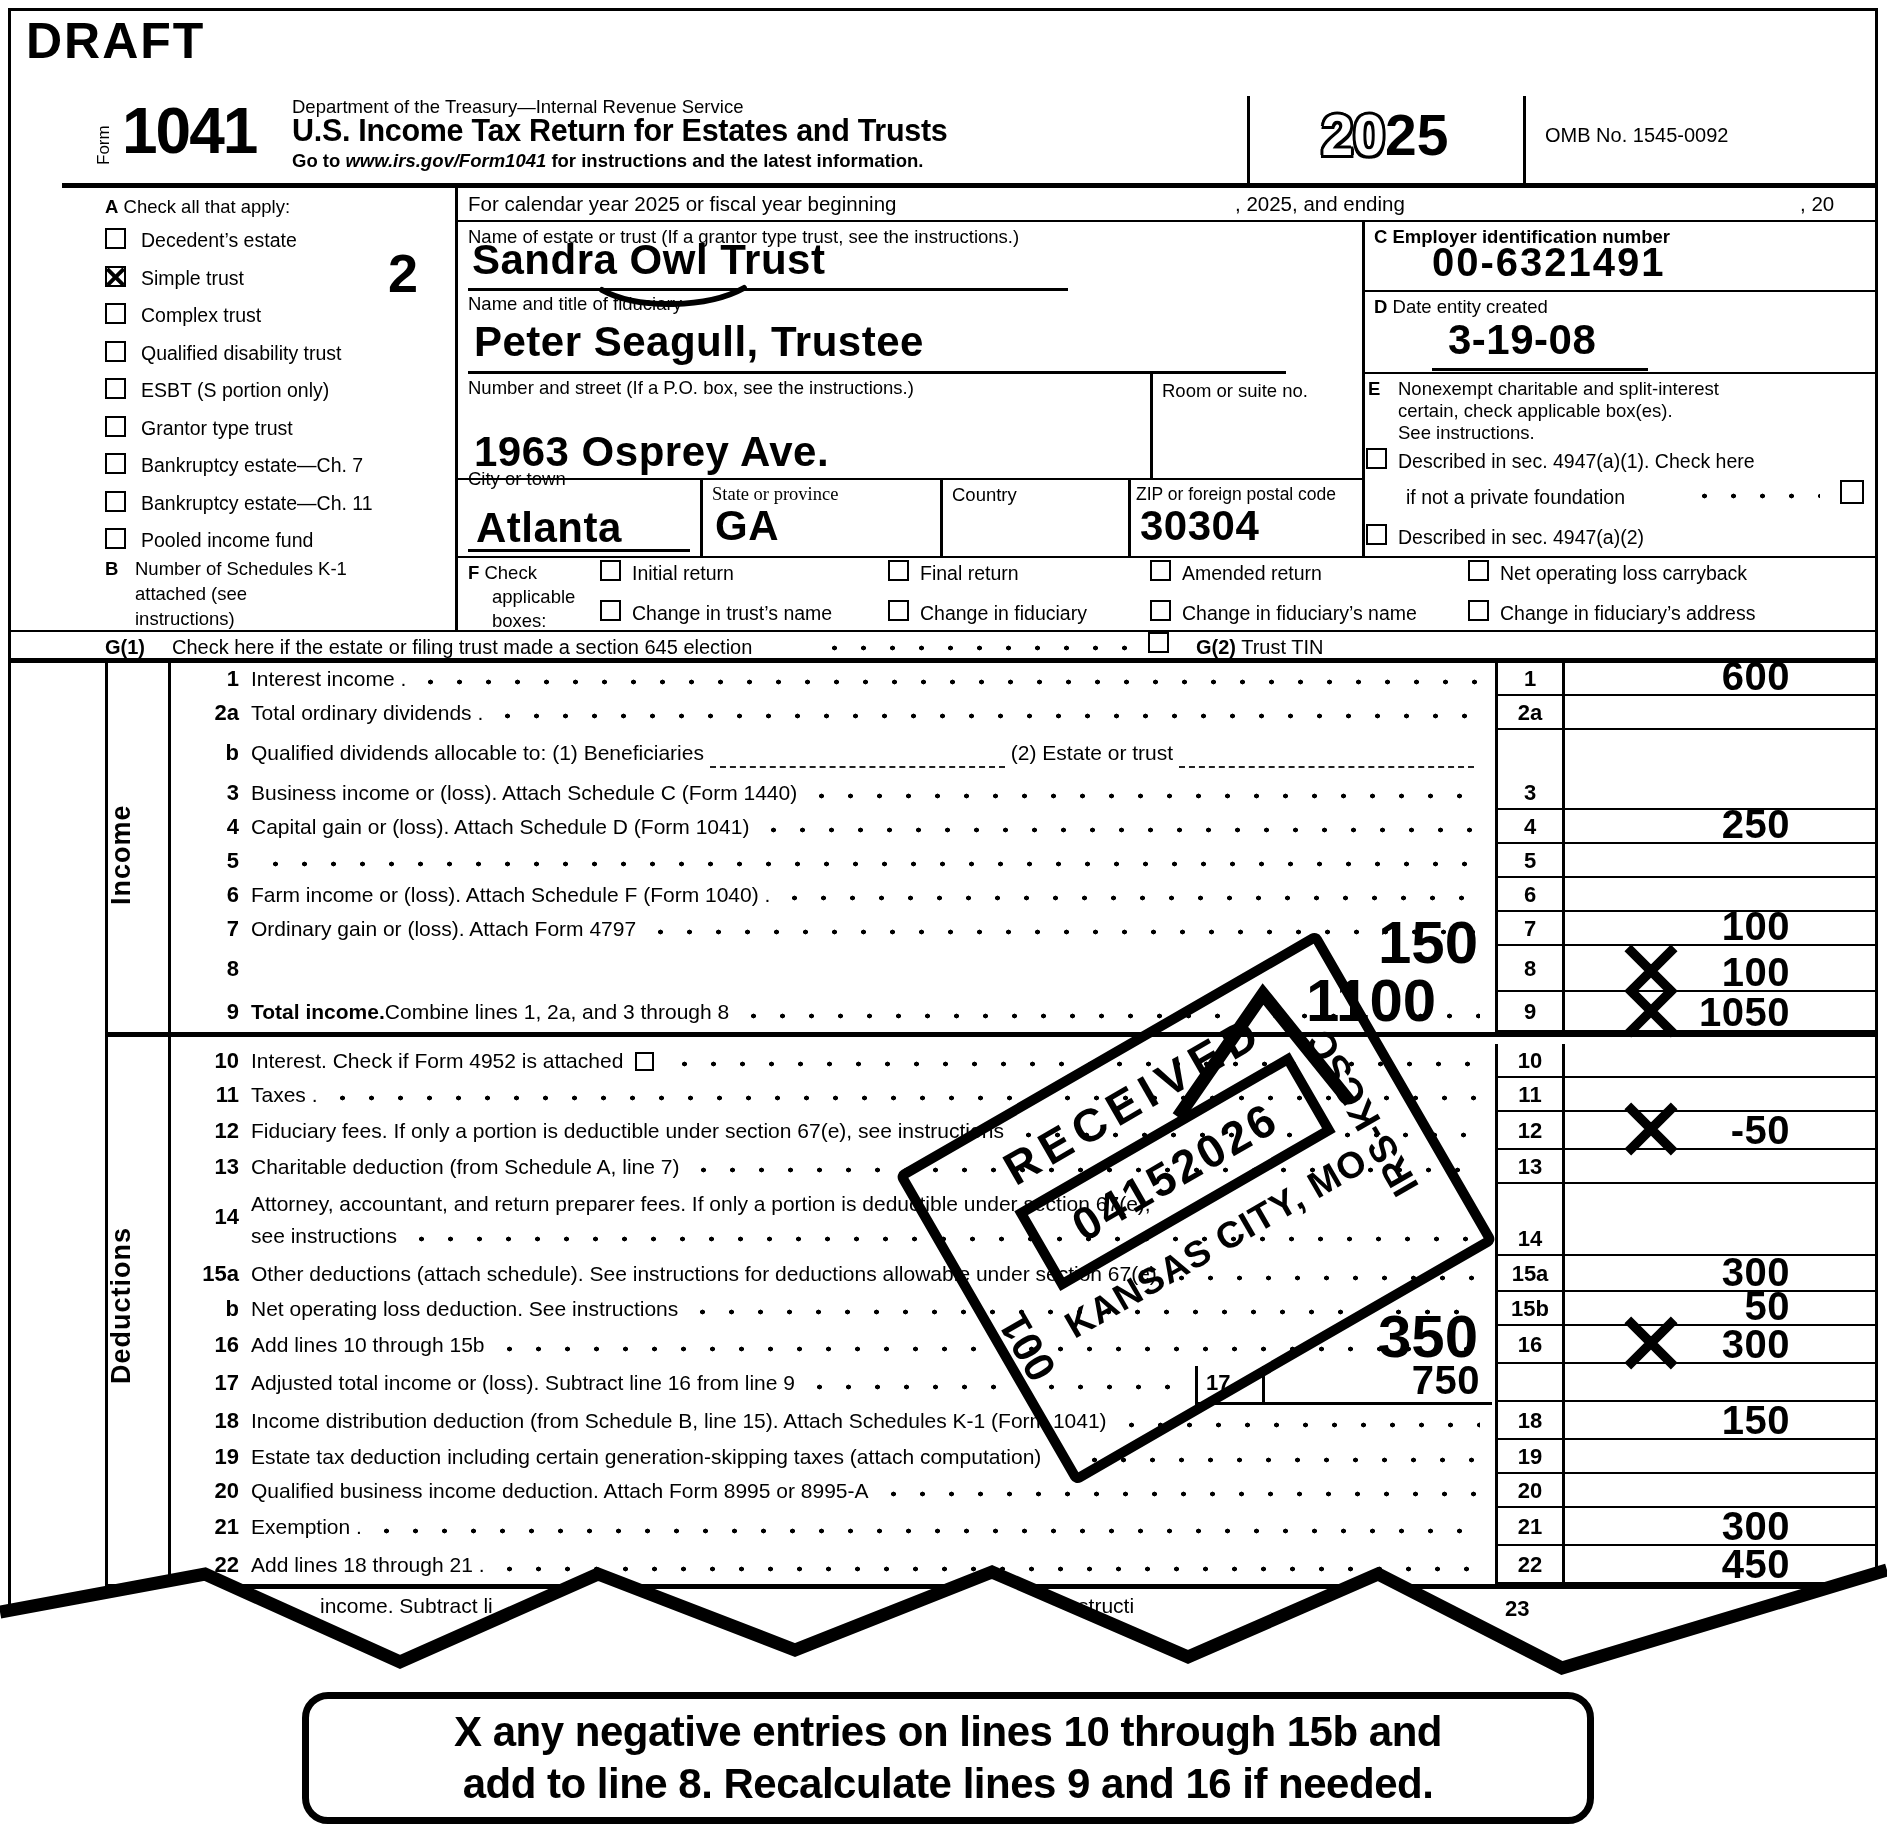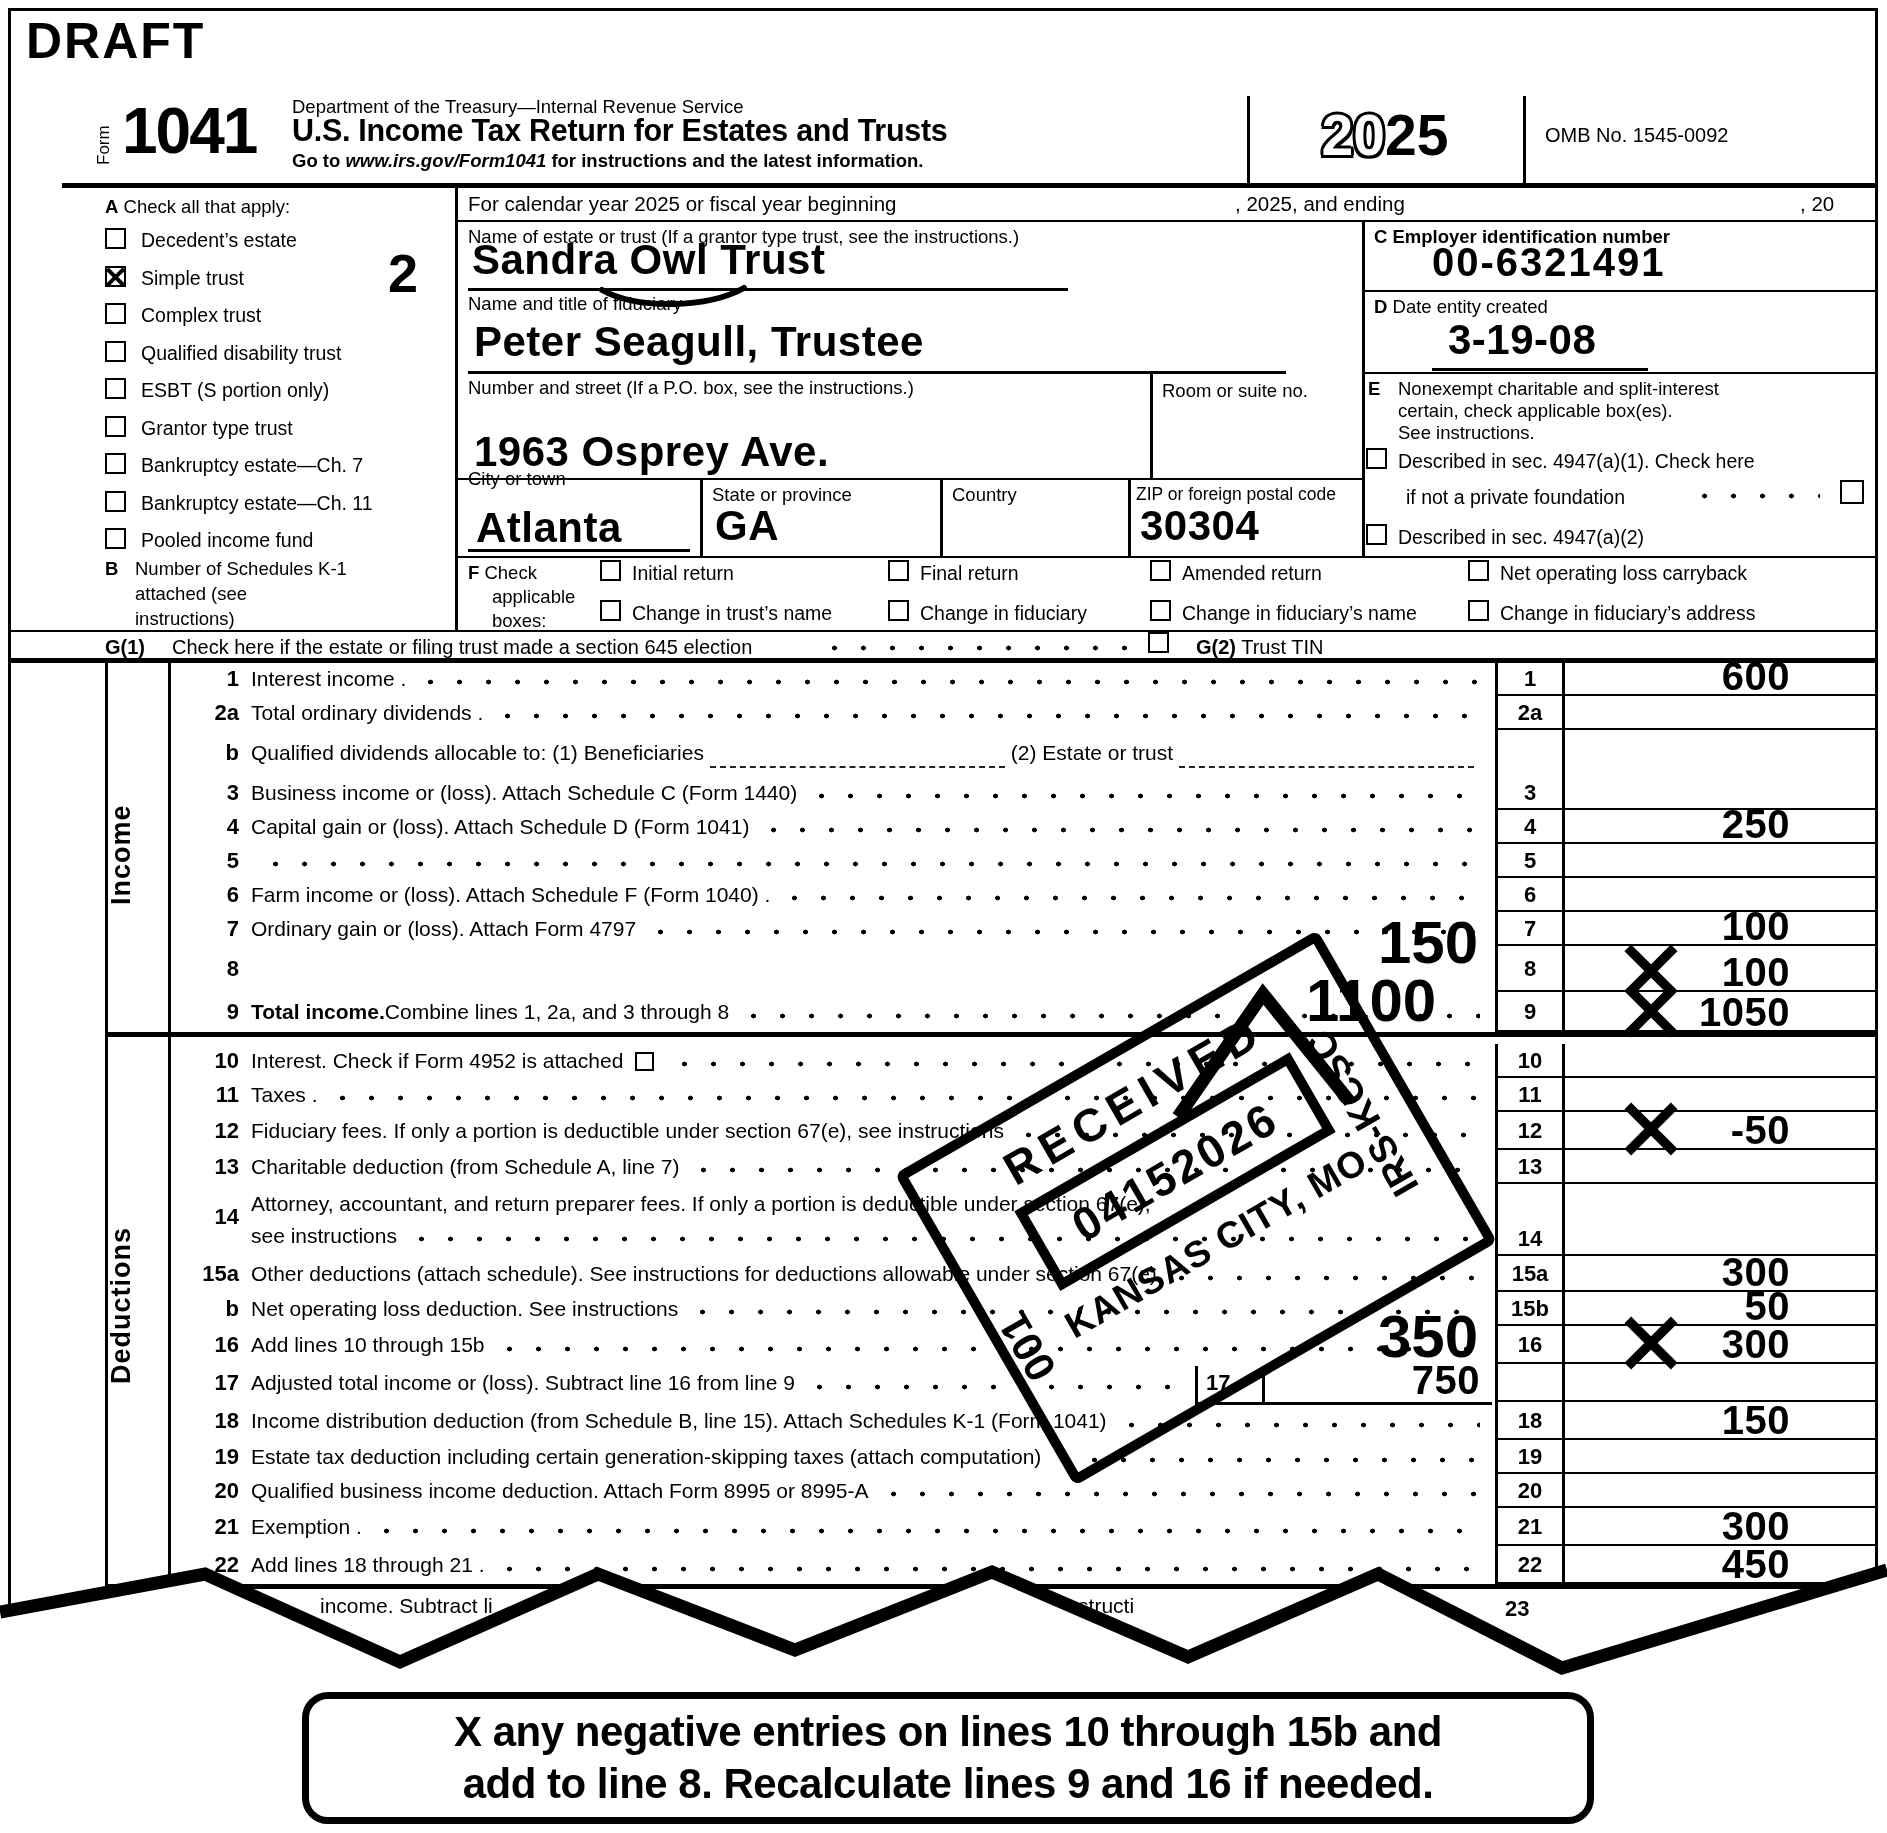--- a/index.html
+++ b/index.html
@@ -126,21 +126,21 @@
   <div class="lbl" style="left:468px;top:377px;">Number and street (If a P.O. box, see the instructions.)</div>
   <div class="abs hw" style="left:474px;top:428px;font-size:42px;">1963 Osprey Ave.</div>
   <div class="vline" style="left:1150px;top:372px;height:106px;"></div>
   <div class="lbl" style="left:1162px;top:380px;">Room or suite no.</div>
 
   <div class="hline" style="left:455px;top:478px;width:907px;"></div>
   <div class="vline" style="left:700px;top:478px;height:78px;"></div>
   <div class="vline" style="left:940px;top:478px;height:78px;"></div>
   <div class="vline" style="left:1128px;top:478px;height:78px;"></div>
   <div class="lbl" style="left:468px;top:468px;text-align:center;">City or town</div>
-  <div class="lbl" style="left:712px;top:484px;">State or province</div>
+  <div class="lbl" style="left:712px;top:484px;font-family:Liberation Serif, serif;">State or province</div>
   <div class="lbl" style="left:952px;top:484px;">Country</div>
   <div class="lbl" style="left:1136px;top:484px;font-size:17.5px;">ZIP or foreign postal code</div>
   <div class="abs hw" style="left:476px;top:504px;font-size:42px;">Atlanta</div>
   <div class="hline" style="left:468px;top:549px;width:222px;height:3px;"></div>
   <div class="abs hw" style="left:715px;top:502px;font-size:42px;">GA</div>
   <div class="abs hw" style="left:1140px;top:502px;font-size:42px;">30304</div>
 
   <div class="vline" style="left:1362px;top:220px;height:336px;"></div>
   <div class="lbl" style="left:1374px;top:226px;"><b>C</b> <b>Employer identification number</b></div>
   <div class="abs hw" style="left:1432px;top:240px;letter-spacing:2px;">00-6321491</div>

